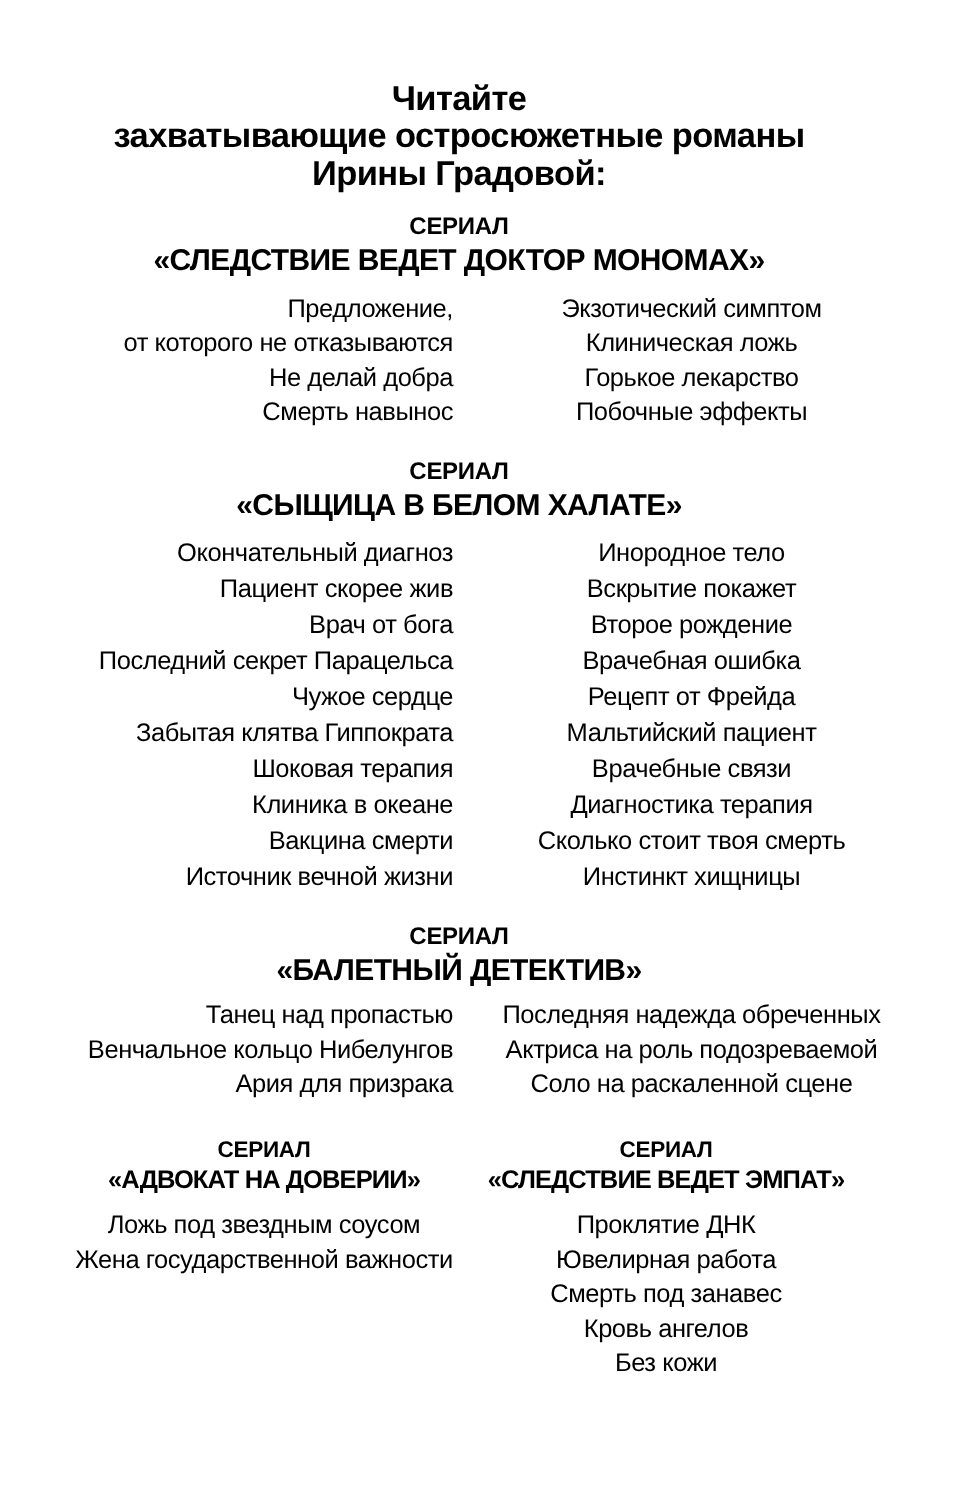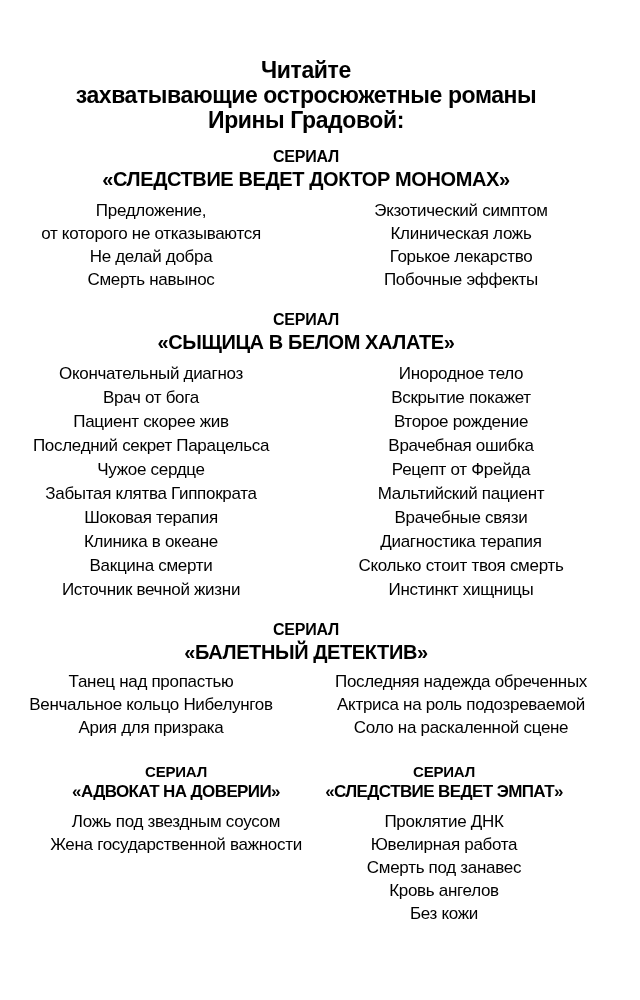--- a/index.html
+++ b/index.html
@@ -10,21 +10,22 @@
   }
   .page {
     position: relative;
     width: 640px;
     height: 1000px;
     overflow: hidden;
     background: #ffffff;
   }
   .wrapper {
     width: 612px;
-    padding-top: 58px;
+    padding-top: 33px;
+    margin-top: 20px;
   }
   .title {
     font-size: 23px;
     line-height: 25px;
     font-weight: bold;
     text-align: center;
     letter-spacing: -0.4px;
     white-space: pre-line;
   }
   .series-header { text-align: center; }
@@ -40,21 +41,21 @@
   .series-name {
     font-size: 20px;
     line-height: 24px;
     font-weight: bold;
     letter-spacing: -0.4px;
   }
   .cols { display: flex; }
   .sec1 .cols { padding-top: 8px; }
   .sec2 .cols { padding-top: 8px; }
   .sec3 .cols { padding-top: 6px; }
-  .col-left  { width: 302px; text-align: center; }
+  .col-left  { width: 302px; text-align: right; }
   .col-right { width: 302px; margin-left: 8px; text-align: center; }
   .book {
     font-size: 17px;
     line-height: 23px;
     letter-spacing: -0.3px;
     white-space: pre-line;
   }
   .sec2 .book { line-height: 24px; }
   .bottom-row { display: flex; padding-top: 23px; }
   .bottom-col { width: 260px; text-align: center; }
@@ -107,22 +108,22 @@
     </section>
 
     <section class="sec2">
       <div class="series-header">
         <div class="series-label">СЕРИАЛ</div>
         <div class="series-name">«СЫЩИЦА В БЕЛОМ ХАЛАТЕ»</div>
       </div>
       <div class="cols">
         <div class="col-left">
             <div class="book">Окончательный диагноз</div>
+            <div class="book">Пациент скорее жив</div>
             <div class="book">Врач от бога</div>
-            <div class="book">Пациент скорее жив</div>
             <div class="book">Последний секрет Парацельса</div>
             <div class="book">Чужое сердце</div>
             <div class="book">Забытая клятва Гиппократа</div>
             <div class="book">Шоковая терапия</div>
             <div class="book">Клиника в океане</div>
             <div class="book">Вакцина смерти</div>
             <div class="book">Источник вечной жизни</div>
           </div>
         <div class="col-right">
             <div class="book">Инородное тело</div>

